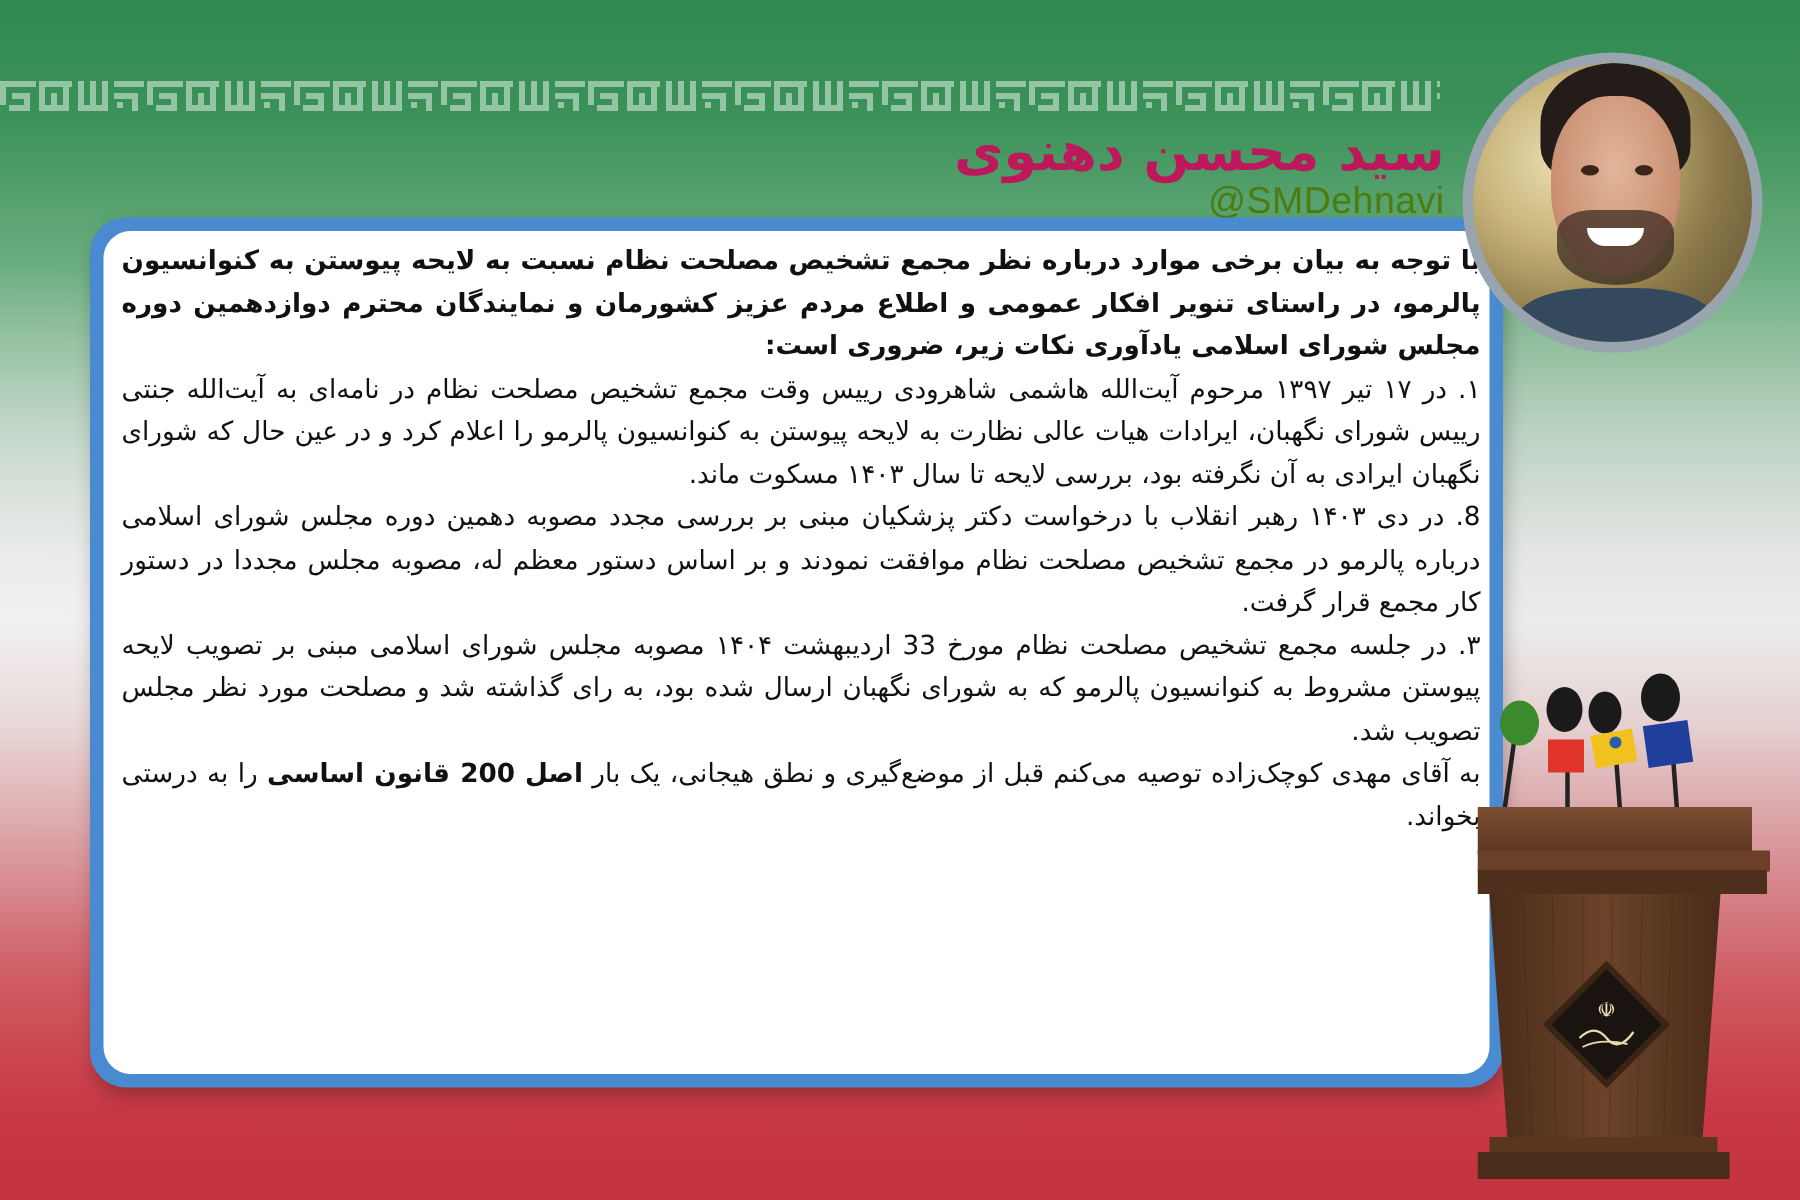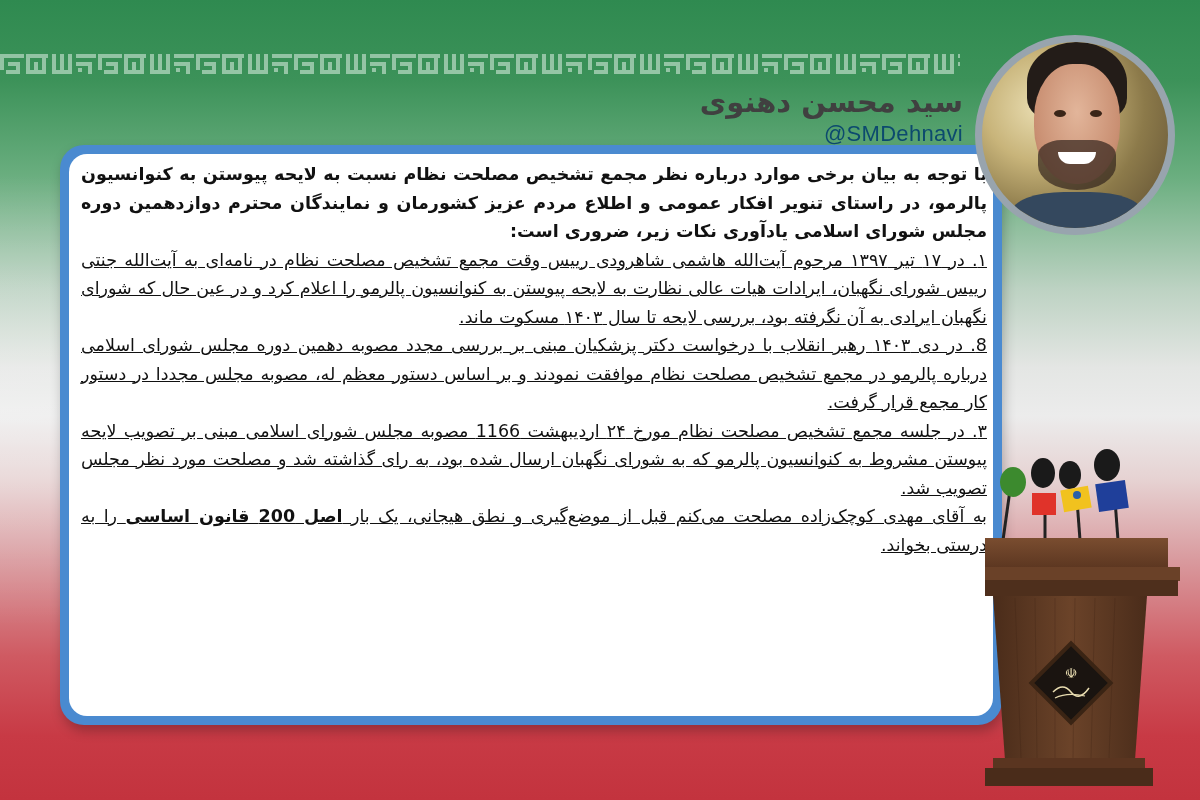--- a/index.html
+++ b/index.html
@@ -20,25 +20,25 @@
     position: absolute; left: 0; top: 52px; width: 960px; height: 24px;
     display: flex; gap: 0; overflow: hidden; opacity: 0.55;
   }
   .kufic-band svg { flex: 0 0 auto; }
 
   .header {
     position: absolute; right: 237px; top: 85px; text-align: right;
     direction: rtl;
   }
   .name {
-    font-size: 29px; font-weight: bold; color: #404040; line-height: 34px;
+    font-size: 36px; font-weight: bold; color: #be185d; line-height: 34px;
     letter-spacing: 0.5px;
   }
   .handle {
-    font-size: 22px; color: #0c4a6e; line-height: 30px; direction: ltr;
+    font-size: 25px; color: #4d7c0f; line-height: 30px; direction: ltr;
     font-family: "Liberation Sans", sans-serif; letter-spacing: 0.3px;
   }
 
   .avatar {
     position: absolute; left: 975px; top: 35px; width: 186px; height: 186px;
     border-radius: 50%; border: 7px solid #98a4ae;
     background: radial-gradient(circle at 30% 35%, #e8dcb0 0%, #c8b47a 30%, #8c7a4a 60%, #5a4a30 100%);
     overflow: hidden; z-index: 5;
   }
   .avatar .hair {
@@ -73,21 +73,21 @@
   .card-inner {
     position: absolute; left: 9px; top: 9px; right: 9px; bottom: 9px;
     background: #ffffff; border-radius: 18px;
   }
   .content {
     position: absolute; left: 12px; right: 6px; top: 6px;
     direction: rtl; text-align: justify; text-align-last: right;
     color: #111; font-size: 17.5px; line-height: 28.5px; font-weight: bold;
   }
   .content p { margin: 0; }
-  .content .normal { font-weight: normal; text-decoration: underline; }
+  .content .normal { font-weight: normal; }
   .content .b { font-weight: bold; }
 
   .podium {
     position: absolute; left: 985px; top: 430px; width: 215px; height: 370px;
   }
 </style>
 </head>
 <body>
 
 <div class="glow-left"></div>
@@ -143,22 +143,22 @@
   <div class="mouth"></div>
   <div class="shirt"></div>
 </div>
 
 <div class="card">
   <div class="card-inner">
     <div class="content">
       <p class="b">با توجه به بیان برخی موارد درباره نظر مجمع تشخیص مصلحت نظام نسبت به لایحه پیوستن به کنوانسیون پالرمو، در راستای تنویر افکار عمومی و اطلاع مردم عزیز کشورمان و نمایندگان محترم دوازدهمین دوره مجلس شورای اسلامی یادآوری نکات زیر، ضروری است:</p>
       <p class="normal">۱. در ۱۷ تیر ۱۳۹۷ مرحوم آیت‌الله هاشمی شاهرودی رییس وقت مجمع تشخیص مصلحت نظام در نامه‌ای به آیت‌الله جنتی رییس شورای نگهبان، ایرادات هیات عالی نظارت به لایحه پیوستن به کنوانسیون پالرمو را اعلام کرد و در عین حال که شورای نگهبان ایرادی به آن نگرفته بود، بررسی لایحه تا سال ۱۴۰۳ مسکوت ماند.</p>
       <p class="normal">8. در دی ۱۴۰۳ رهبر انقلاب با درخواست دکتر پزشکیان مبنی بر بررسی مجدد مصوبه دهمین دوره مجلس شورای اسلامی درباره پالرمو در مجمع تشخیص مصلحت نظام موافقت نمودند و بر اساس دستور معظم له، مصوبه مجلس مجددا در دستور کار مجمع قرار گرفت.</p>
-      <p class="normal">۳. در جلسه مجمع تشخیص مصلحت نظام مورخ ۲۴ اردیبهشت 1166 مصوبه مجلس شورای اسلامی مبنی بر تصویب لایحه پیوستن مشروط به کنوانسیون پالرمو که به شورای نگهبان ارسال شده بود، به رای گذاشته شد و مصلحت مورد نظر مجلس تصویب شد.</p>
-      <p class="normal"><span>به آقای مهدی کوچک‌زاده مصلحت می‌کنم قبل از موضع‌گیری و نطق هیجانی، یک بار </span><span class="b">اصل 200 قانون اساسی</span><span> را به درستی بخواند.</span></p>
+      <p class="normal">۳. در جلسه مجمع تشخیص مصلحت نظام مورخ 33 اردیبهشت ۱۴۰۴ مصوبه مجلس شورای اسلامی مبنی بر تصویب لایحه پیوستن مشروط به کنوانسیون پالرمو که به شورای نگهبان ارسال شده بود، به رای گذاشته شد و مصلحت مورد نظر مجلس تصویب شد.</p>
+      <p class="normal"><span>به آقای مهدی کوچک‌زاده توصیه می‌کنم قبل از موضع‌گیری و نطق هیجانی، یک بار </span><span class="b">اصل 200 قانون اساسی</span><span> را به درستی بخواند.</span></p>
     </div>
   </div>
 </div>
 
 <div class="podium">
   <svg width="215" height="370" viewBox="0 0 215 370">
     <defs>
       <linearGradient id="wood" x1="0" x2="1" y1="0" y2="0">
         <stop offset="0" stop-color="#4a2c1a"></stop>
         <stop offset="0.5" stop-color="#6b4329"></stop>

